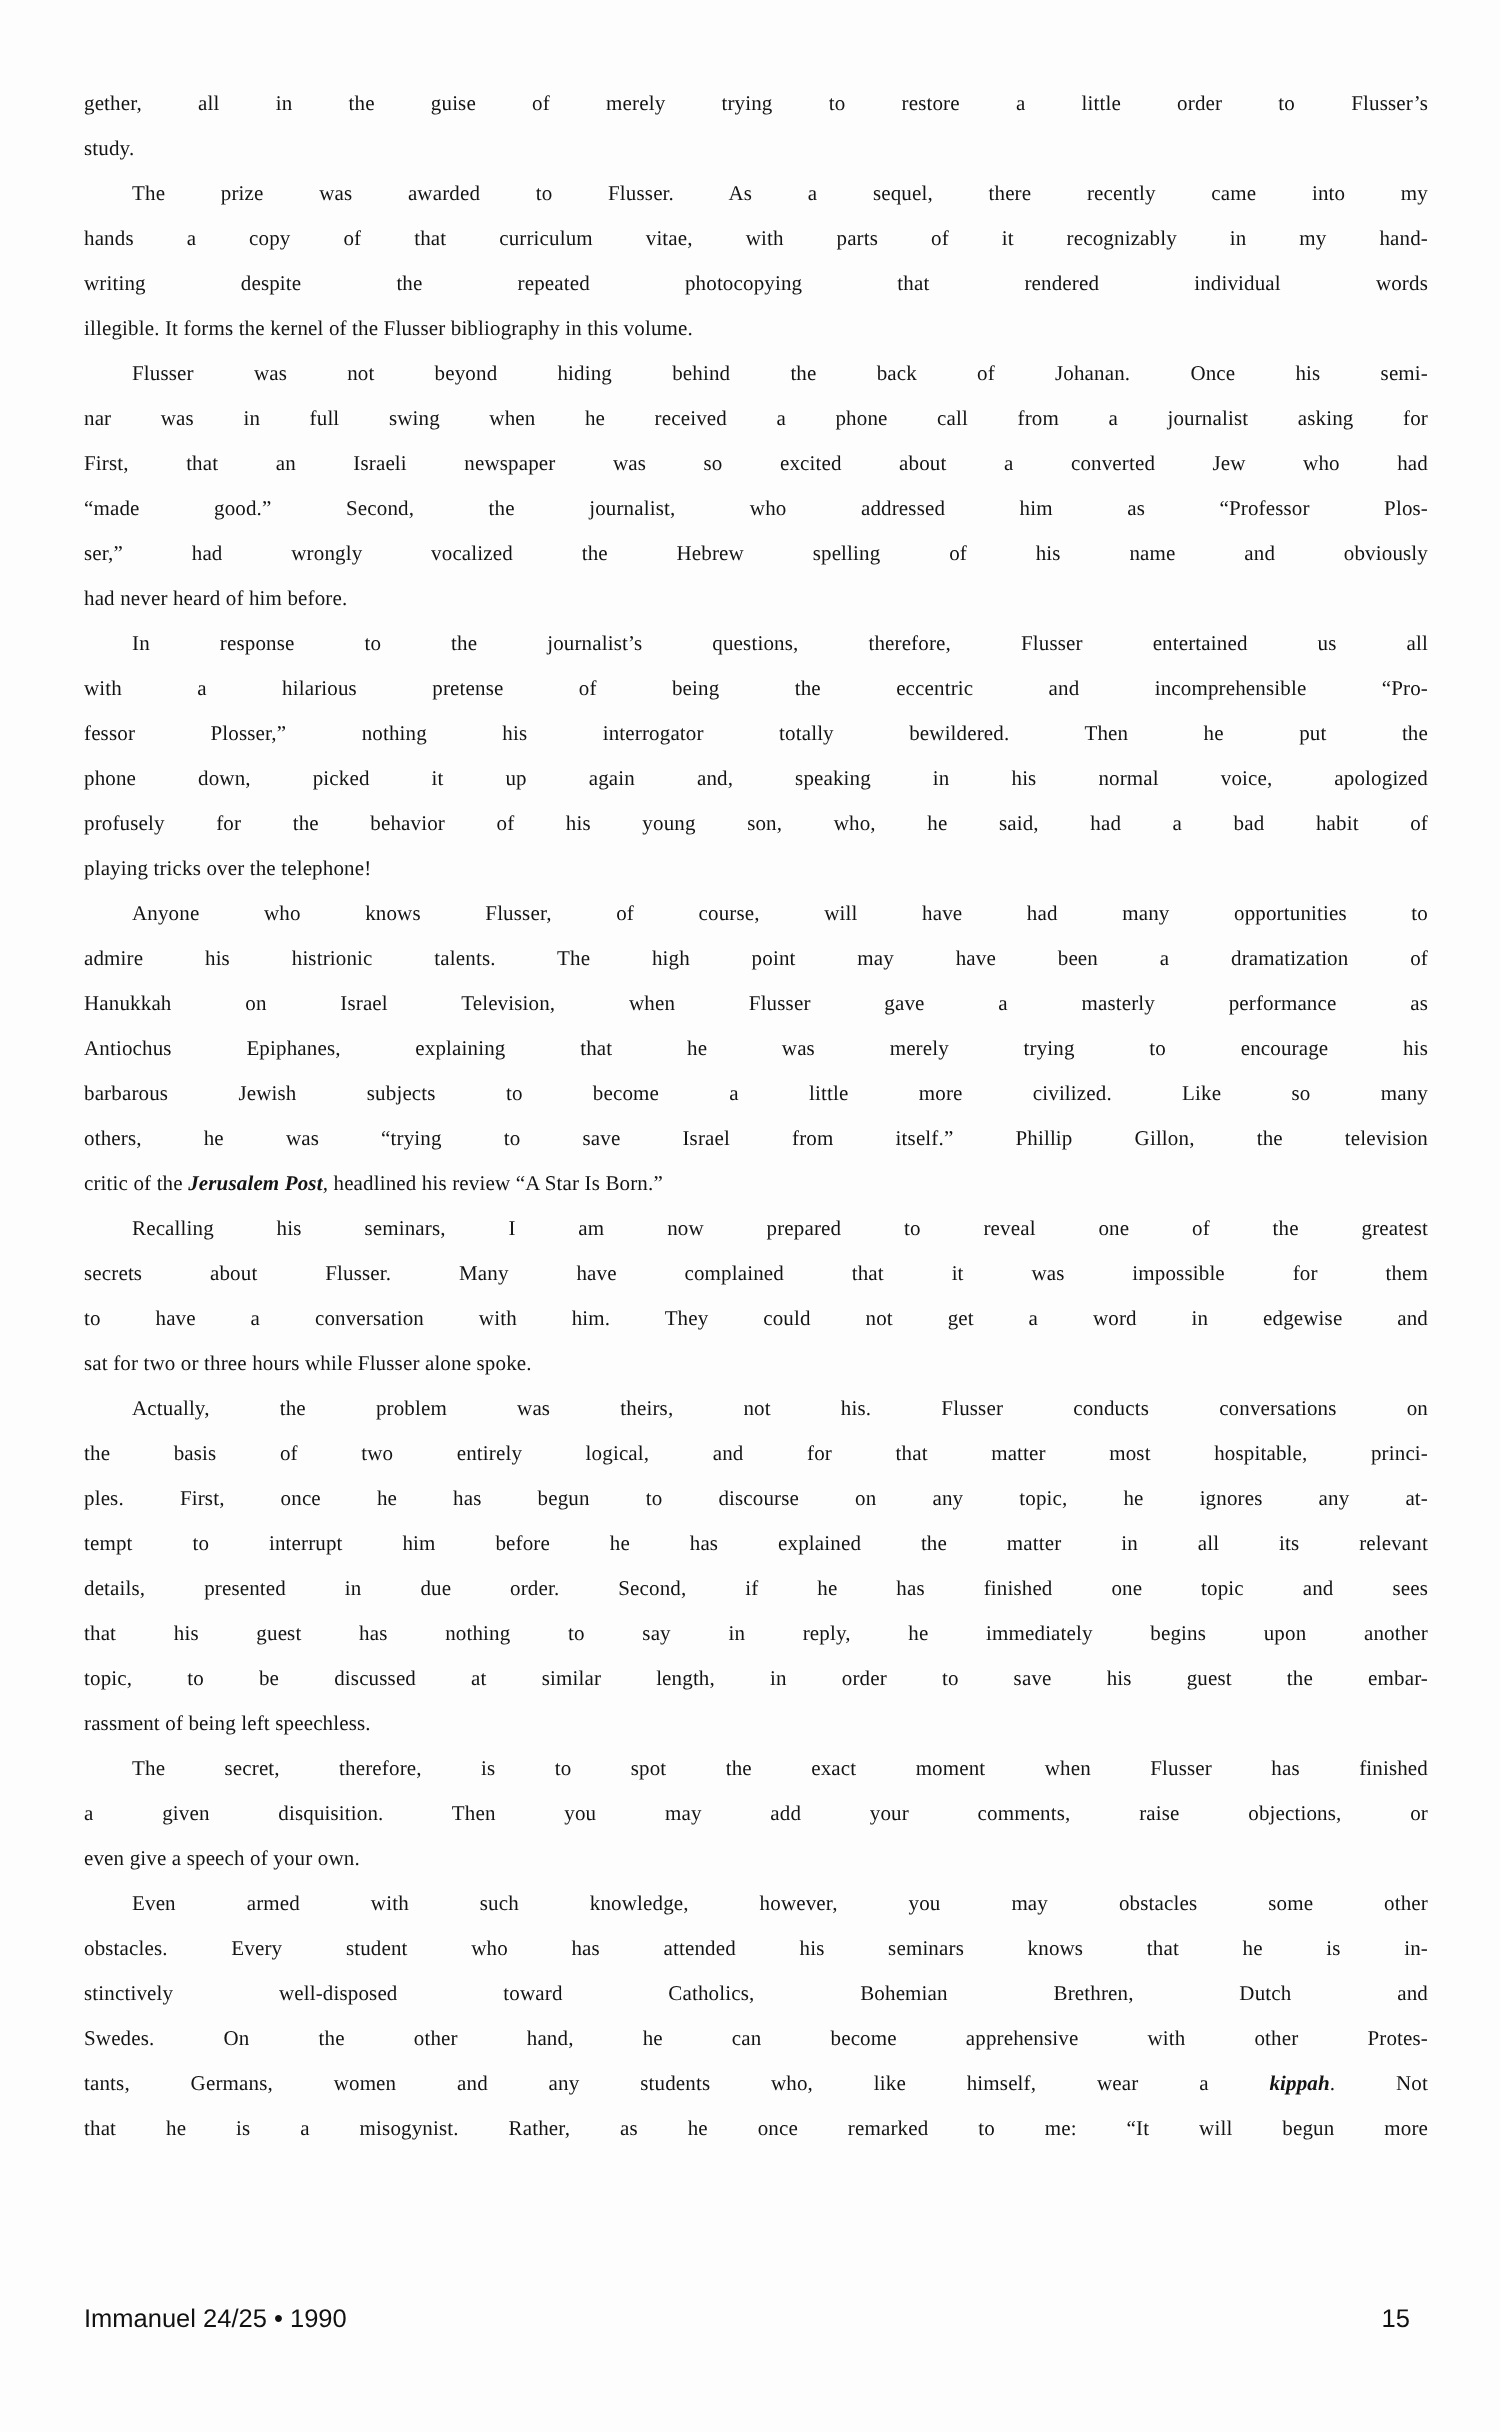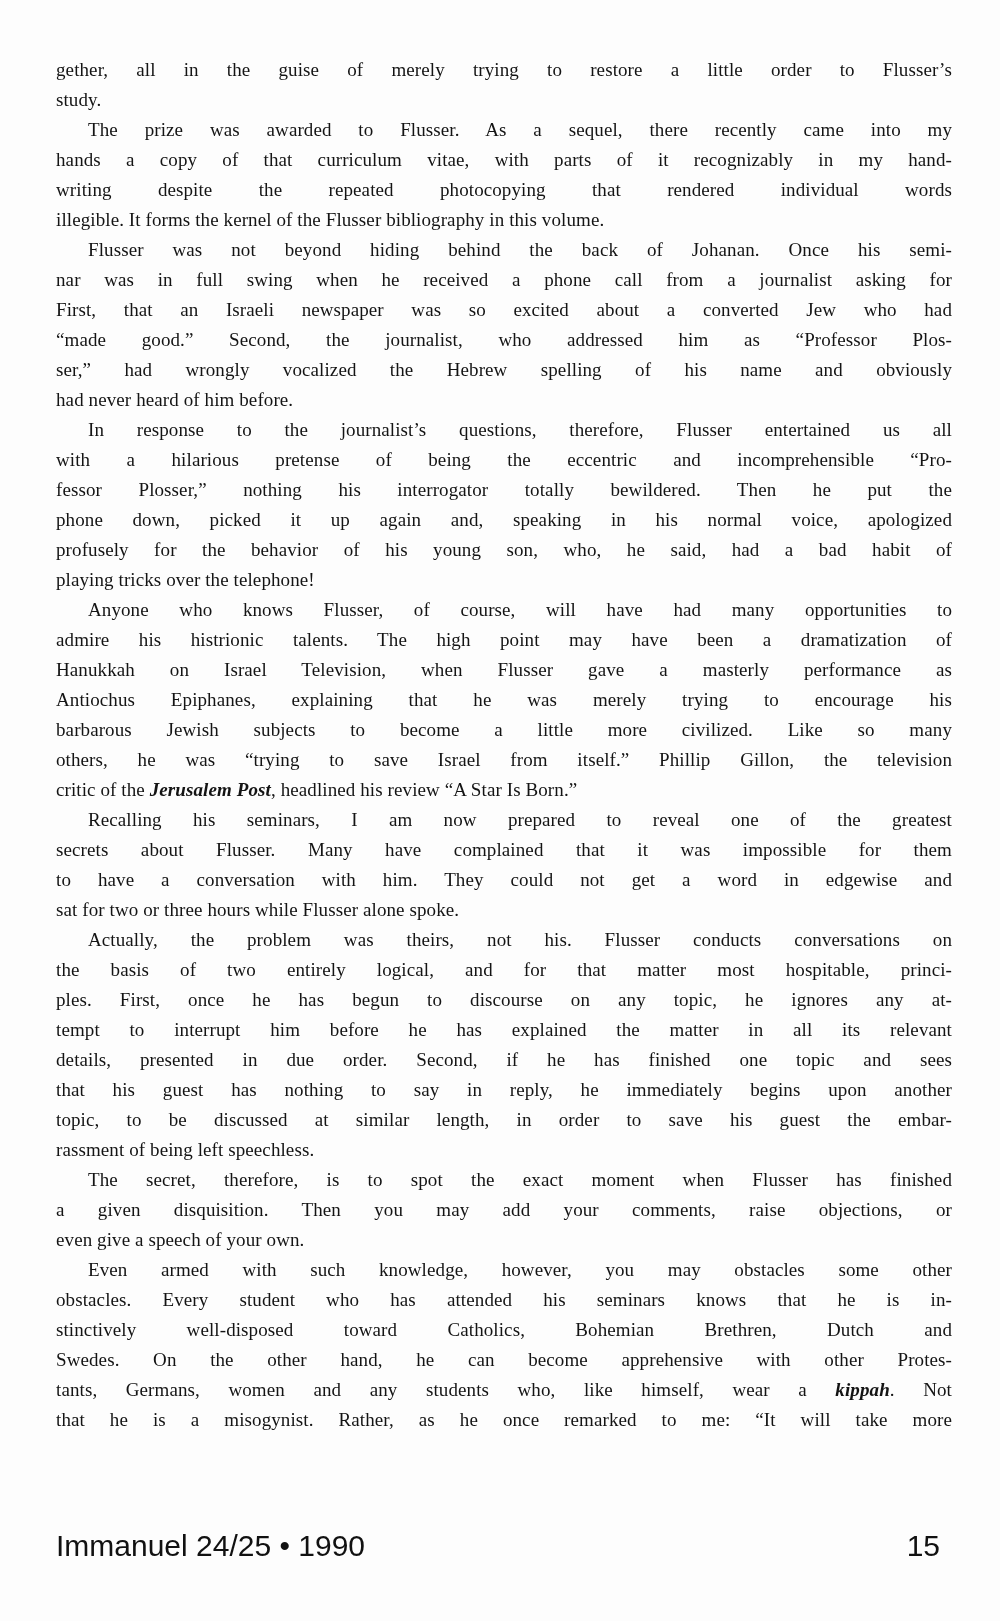--- a/index.html
+++ b/index.html
@@ -8,36 +8,36 @@
     background: #fdfdfd;
     position: relative;
     font-family: "Liberation Serif", "DejaVu Serif", serif;
     color: #141414;
     overflow: hidden;
   }
   .page { position: absolute; inset: 0; }
   .body-text {
     position: absolute;
     left: 56px; top: 55px; width: 896px;
-    font-size: 19px;
+    font-size: 14px;
     line-height: 30px;
     letter-spacing: 0.1px;
   }
   .line {
     text-align: justify;
     text-align-last: justify;
   }
   .line.para-end { text-align-last: left; }
   .line.indent { text-indent: 32px; }
   .italic { font-style: italic; font-weight: bold; }
   .footer {
     position: absolute;
     left: 56px; right: 60px; top: 1531px;
     font-family: "Liberation Sans", "DejaVu Sans", sans-serif;
-    font-size: 30px;
+    font-size: 17px;
     line-height: 30px;
     color: #111111;
     display: flex;
     justify-content: space-between;
     align-items: baseline;
   }
 </style>
 </head>
 <body>
 
@@ -81,19 +81,19 @@
       <div class="line"><span>topic, to be discussed at similar length, in order to save his guest the embar-</span></div>
       <div class="line para-end"><span>rassment of being left speechless.</span></div>
       <div class="line indent"><span>The secret, therefore, is to spot the exact moment when Flusser has finished</span></div>
       <div class="line"><span>a given disquisition. Then you may add your comments, raise objections, or</span></div>
       <div class="line para-end"><span>even give a speech of your own.</span></div>
       <div class="line indent"><span>Even armed with such knowledge, however, you may obstacles some other</span></div>
       <div class="line"><span>obstacles. Every student who has attended his seminars knows that he is in-</span></div>
       <div class="line"><span>stinctively well-disposed toward Catholics, Bohemian Brethren, Dutch and</span></div>
       <div class="line"><span>Swedes. On the other hand, he can become apprehensive with other Protes-</span></div>
       <div class="line"><span>tants, Germans, women and any students who, like himself, wear a </span><span class="italic">kippah</span><span>. Not</span></div>
-      <div class="line"><span>that he is a misogynist. Rather, as he once remarked to me: “It will take more</span></div>
+      <div class="line"><span>that he is a misogynist. Rather, as he once remarked to me: “It will begun more</span></div>
     </div>
   <div class="footer">
     <span class="footer-left">Immanuel 24/25 • 1990</span>
     <span class="footer-right">15</span>
   </div>
 </div>
 
 </body></html>

